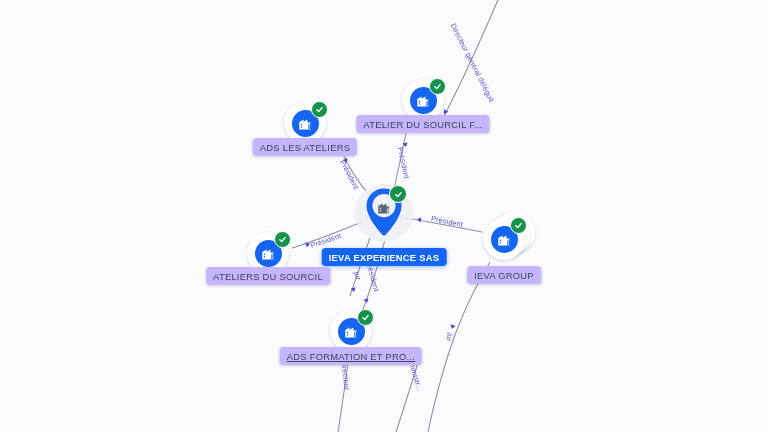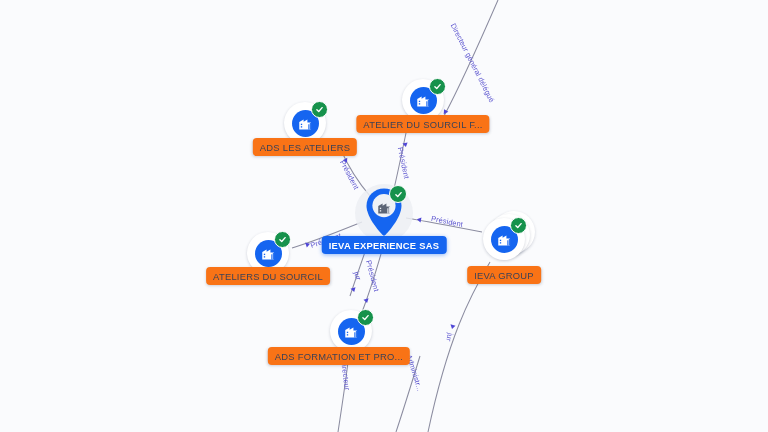--- a/index.html
+++ b/index.html
@@ -121,21 +121,21 @@
     display: flex;
     align-items: center;
     justify-content: center;
     z-index: 5;
   }
 
   
   .node-label {
     position: absolute;
     transform: translate(-50%, 0);
-    background: #f97316;
+    background: #c4b5fd;
     color: #3c4257;
     font-size: 9.4px;
     letter-spacing: .25px;
     padding: 3.5px 7px;
     border-radius: 4px;
     white-space: nowrap;
     box-shadow: 0 1px 3px rgba(40,50,80,.22);
   }
   .node-label.primary {
     background: #1565f0;
@@ -291,21 +291,21 @@
           </div>
           <div class="check-badge">
             <svg width="9" height="9" viewBox="0 0 24 24">
               <path fill="none" stroke="#ffffff" stroke-width="3.6" stroke-linecap="round" stroke-linejoin="round" d="M5 12.5 L10 17.5 L19 7"></path>
             </svg>
           </div>
         </div>
       </div>
     </div>
   <div id="label-layer">
-      <div class="node-label primary" style="left: 384px; top: 236px;">IEVA EXPERIENCE SAS</div>
+      <div class="node-label primary" style="left: 384px; top: 248px;">IEVA EXPERIENCE SAS</div>
       <div class="node-label" style="left: 305px; top: 138px; text-align: right;">ADS LES ATELIERS</div>
       <div class="node-label" style="left: 423px; top: 115px;">ATELIER DU SOURCIL F...</div>
       <div class="node-label" style="left: 268px; top: 267px;">ATELIERS DU SOURCIL</div>
       <div class="node-label" style="left: 504px; top: 266px;">IEVA GROUP</div>
-      <div class="node-label" style="left: 339px; top: 347px;">ADS FORMATION ET PRO...</div>
+      <div class="node-label" style="left: 351px; top: 347px; text-decoration: underline;">ADS FORMATION ET PRO...</div>
     </div>
 
 </div>
 
 </body></html>

